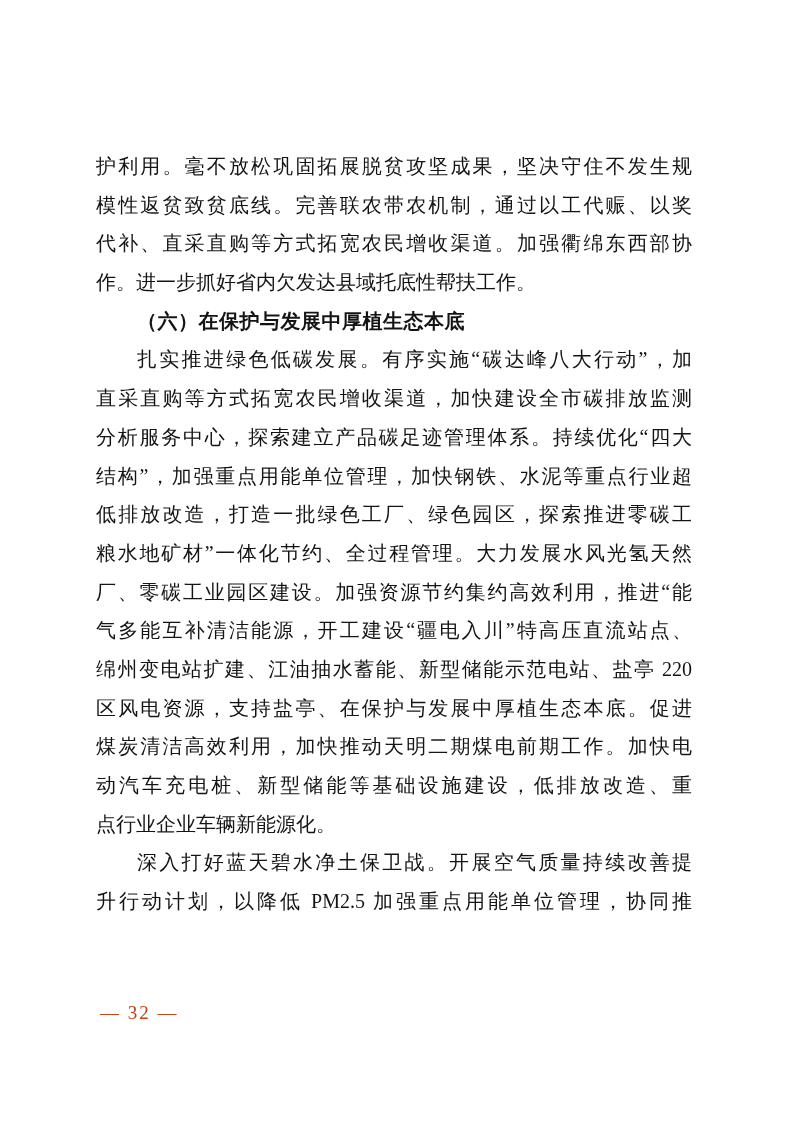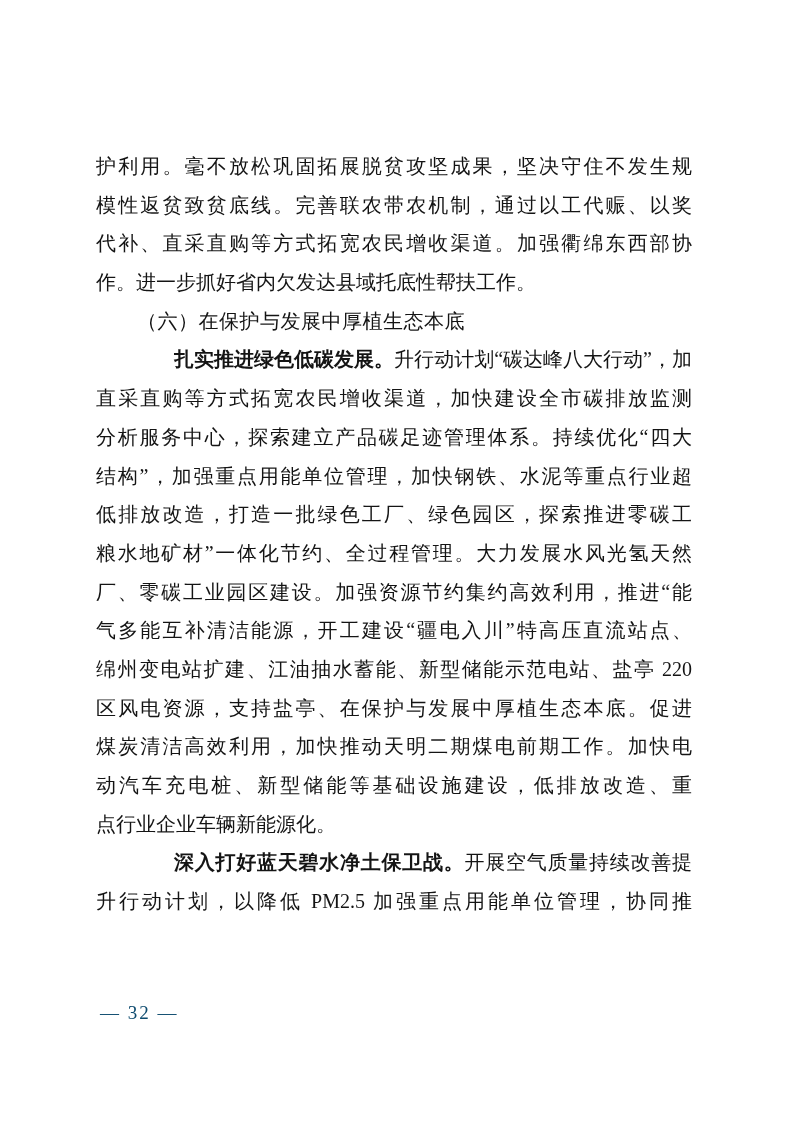--- a/index.html
+++ b/index.html
@@ -31,48 +31,47 @@
     overflow: hidden;
   }
   
   .line.j {
     text-align-last: justify;
   }
   .line.indent {
     text-indent: 41px;
   }
   .line.heading {
-    font-weight: 400;
+    font-weight: 700;
     letter-spacing: 0.5px;
   }
   .line b {
-    font-weight: 700;
-    margin-left: 37px;
+    font-weight: 400;
   }
   .footer {
     position: absolute;
     left: 100px;
     top: 1001px;
     font-size: 19px;
     line-height: 24px;
-    color: #0c4a6e;
+    color: #c2410c;
     letter-spacing: 2px;
   }
 </style>
 </head>
 <body>
 
 <div class="page">
   <div class="content" id="content">
       <div class="line j"><span>护利用。毫不放松巩固拓展脱贫攻坚成果，坚决守住不发生规</span></div>
       <div class="line j"><span>模性返贫致贫底线。完善联农带农机制，通过以工代赈、以奖</span></div>
       <div class="line j"><span>代补、直采直购等方式拓宽农民增收渠道。加强衢绵东西部协</span></div>
       <div class="line"><span>作。进一步抓好省内欠发达县域托底性帮扶工作。</span></div>
       <div class="line indent heading"><span>（六）在保护与发展中厚植生态本底</span></div>
-      <div class="line j indent"><b>扎实推进绿色低碳发展。</b><span>升行动计划“碳达峰八大行动”，加</span></div>
+      <div class="line j indent"><b>扎实推进绿色低碳发展。</b><span>有序实施“碳达峰八大行动”，加</span></div>
       <div class="line j"><span>直采直购等方式拓宽农民增收渠道，加快建设全市碳排放监测</span></div>
       <div class="line j"><span>分析服务中心，探索建立产品碳足迹管理体系。持续优化“四大</span></div>
       <div class="line j"><span>结构”，加强重点用能单位管理，加快钢铁、水泥等重点行业超</span></div>
       <div class="line j"><span>低排放改造，打造一批绿色工厂、绿色园区，探索推进零碳工</span></div>
       <div class="line j"><span>粮水地矿材”一体化节约、全过程管理。大力发展水风光氢天然</span></div>
       <div class="line j"><span>厂、零碳工业园区建设。加强资源节约集约高效利用，推进“能</span></div>
       <div class="line j"><span>气多能互补清洁能源，开工建设“疆电入川”特高压直流站点、</span></div>
       <div class="line j"><span>绵州变电站扩建、江油抽水蓄能、新型储能示范电站、盐亭 220</span></div>
       <div class="line j"><span>区风电资源，支持盐亭、在保护与发展中厚植生态本底。促进</span></div>
       <div class="line j"><span>煤炭清洁高效利用，加快推动天明二期煤电前期工作。加快电</span></div>

